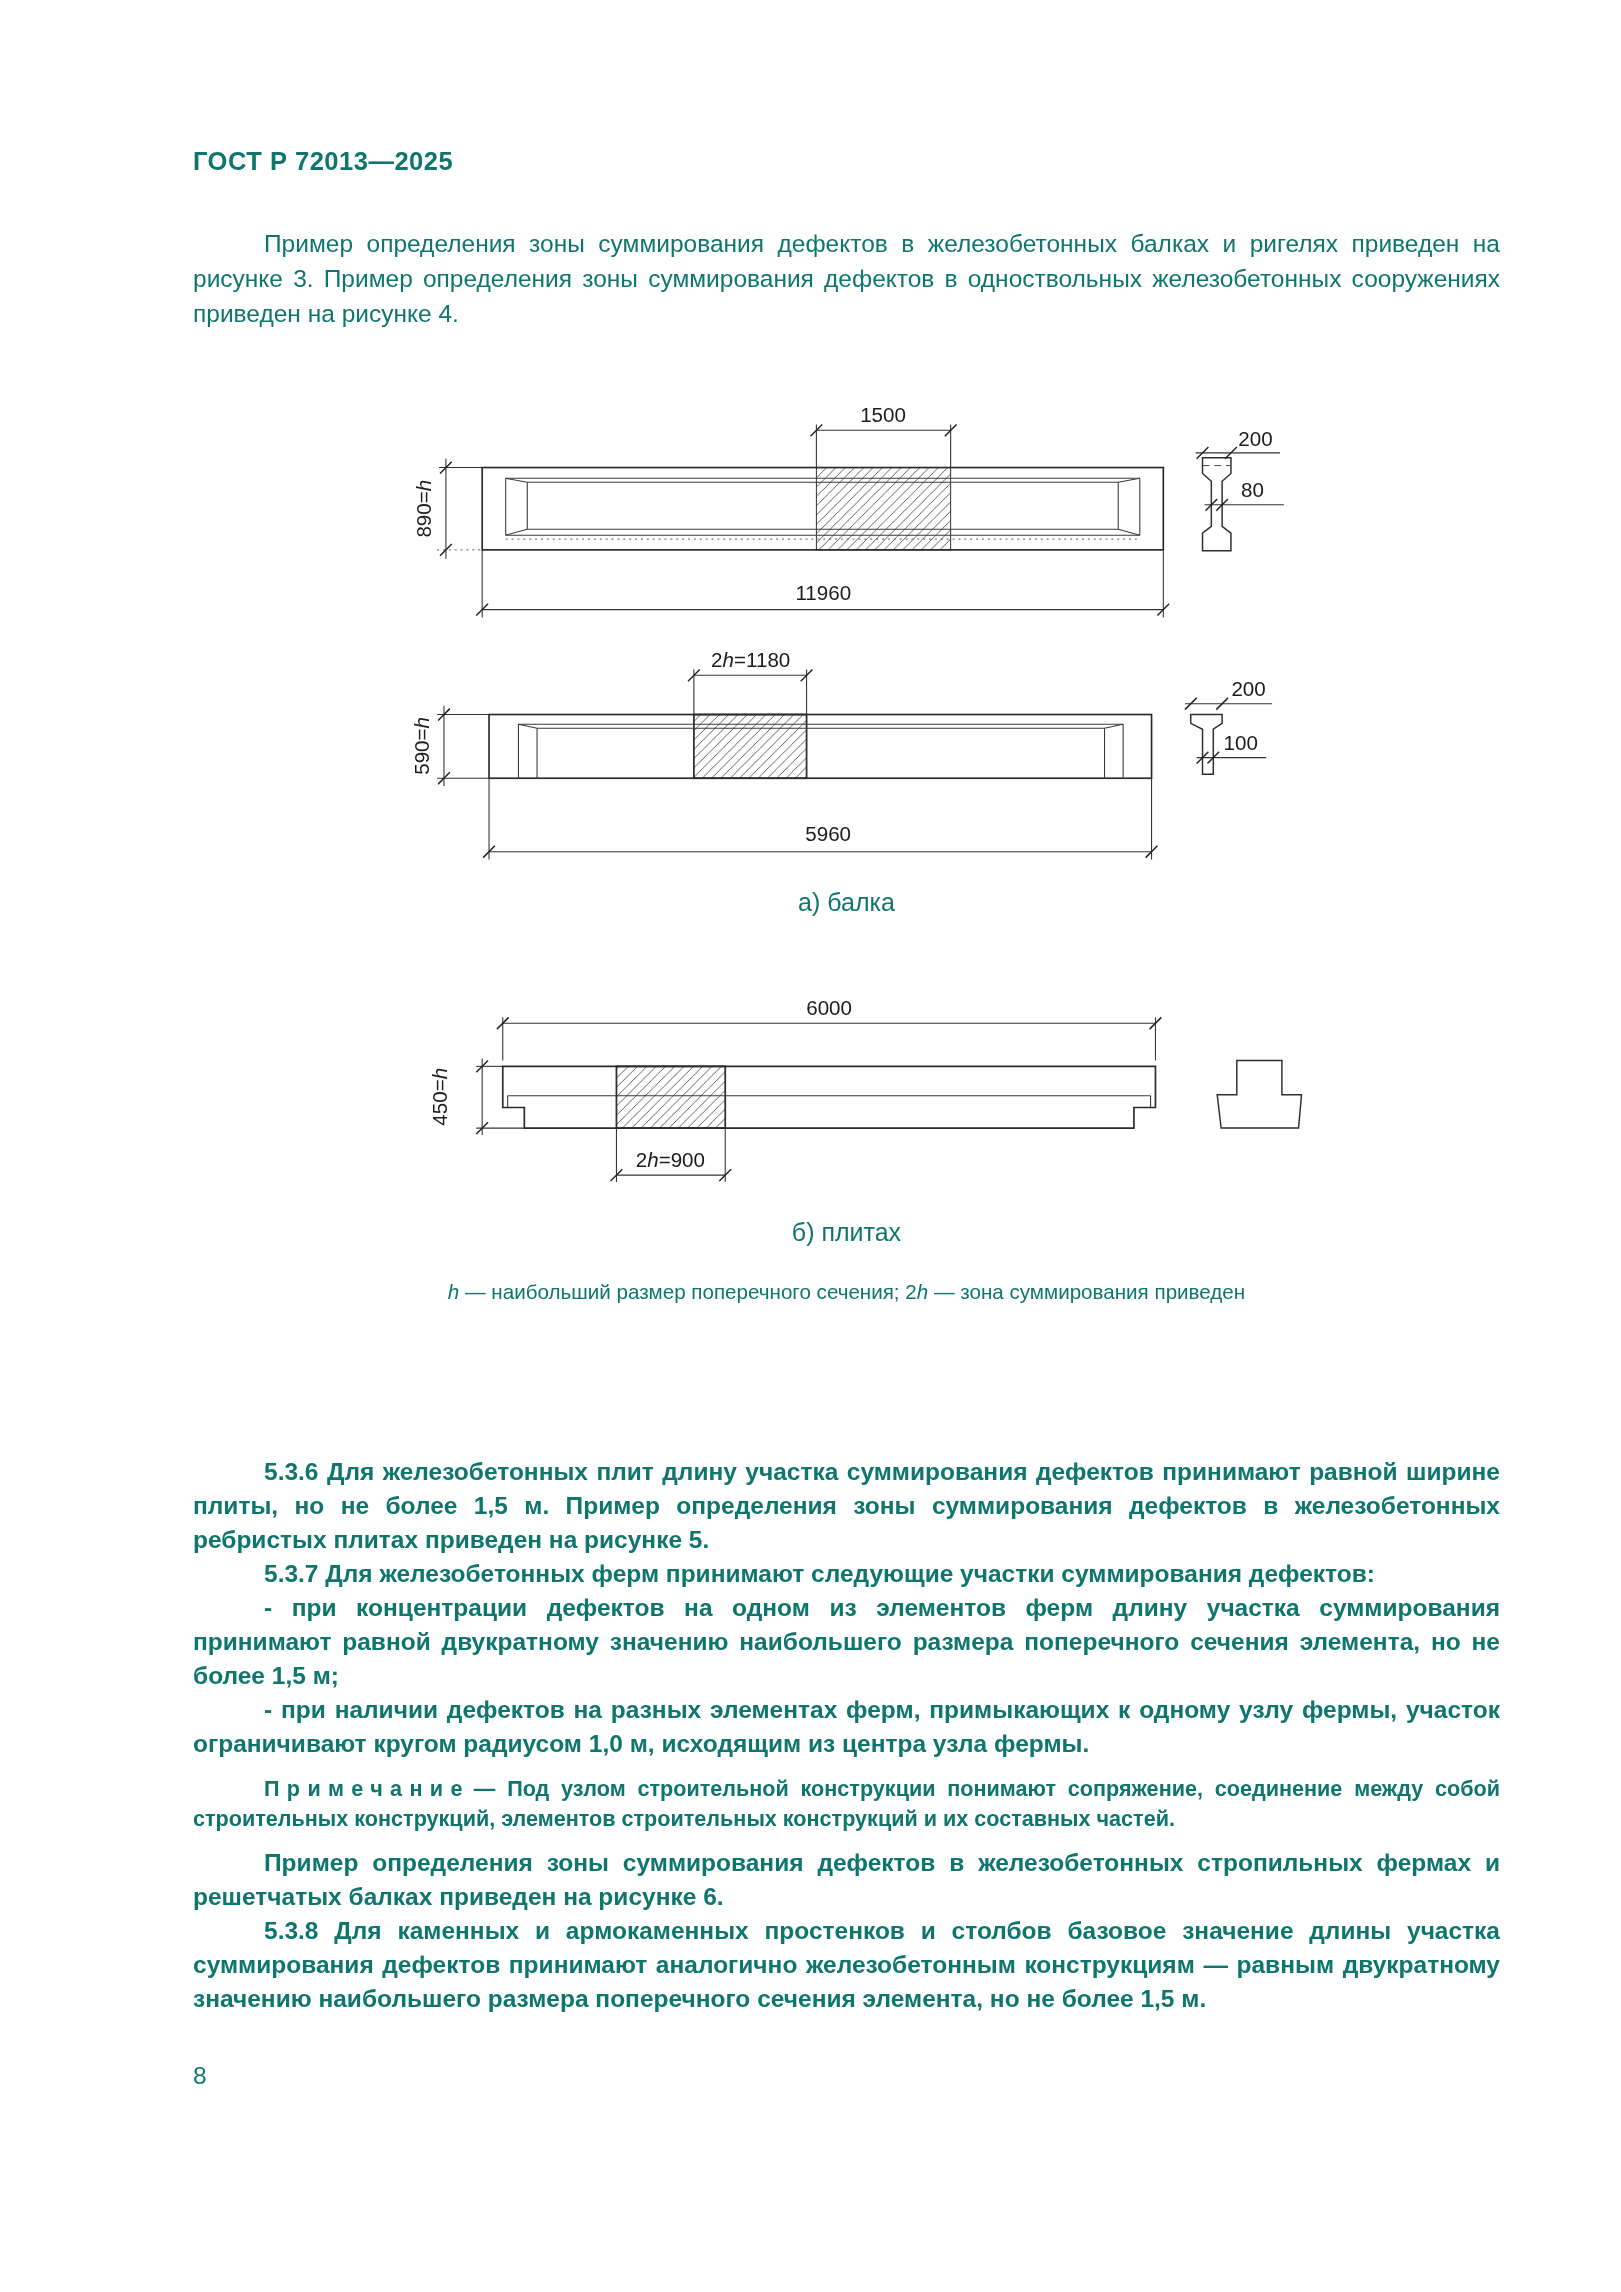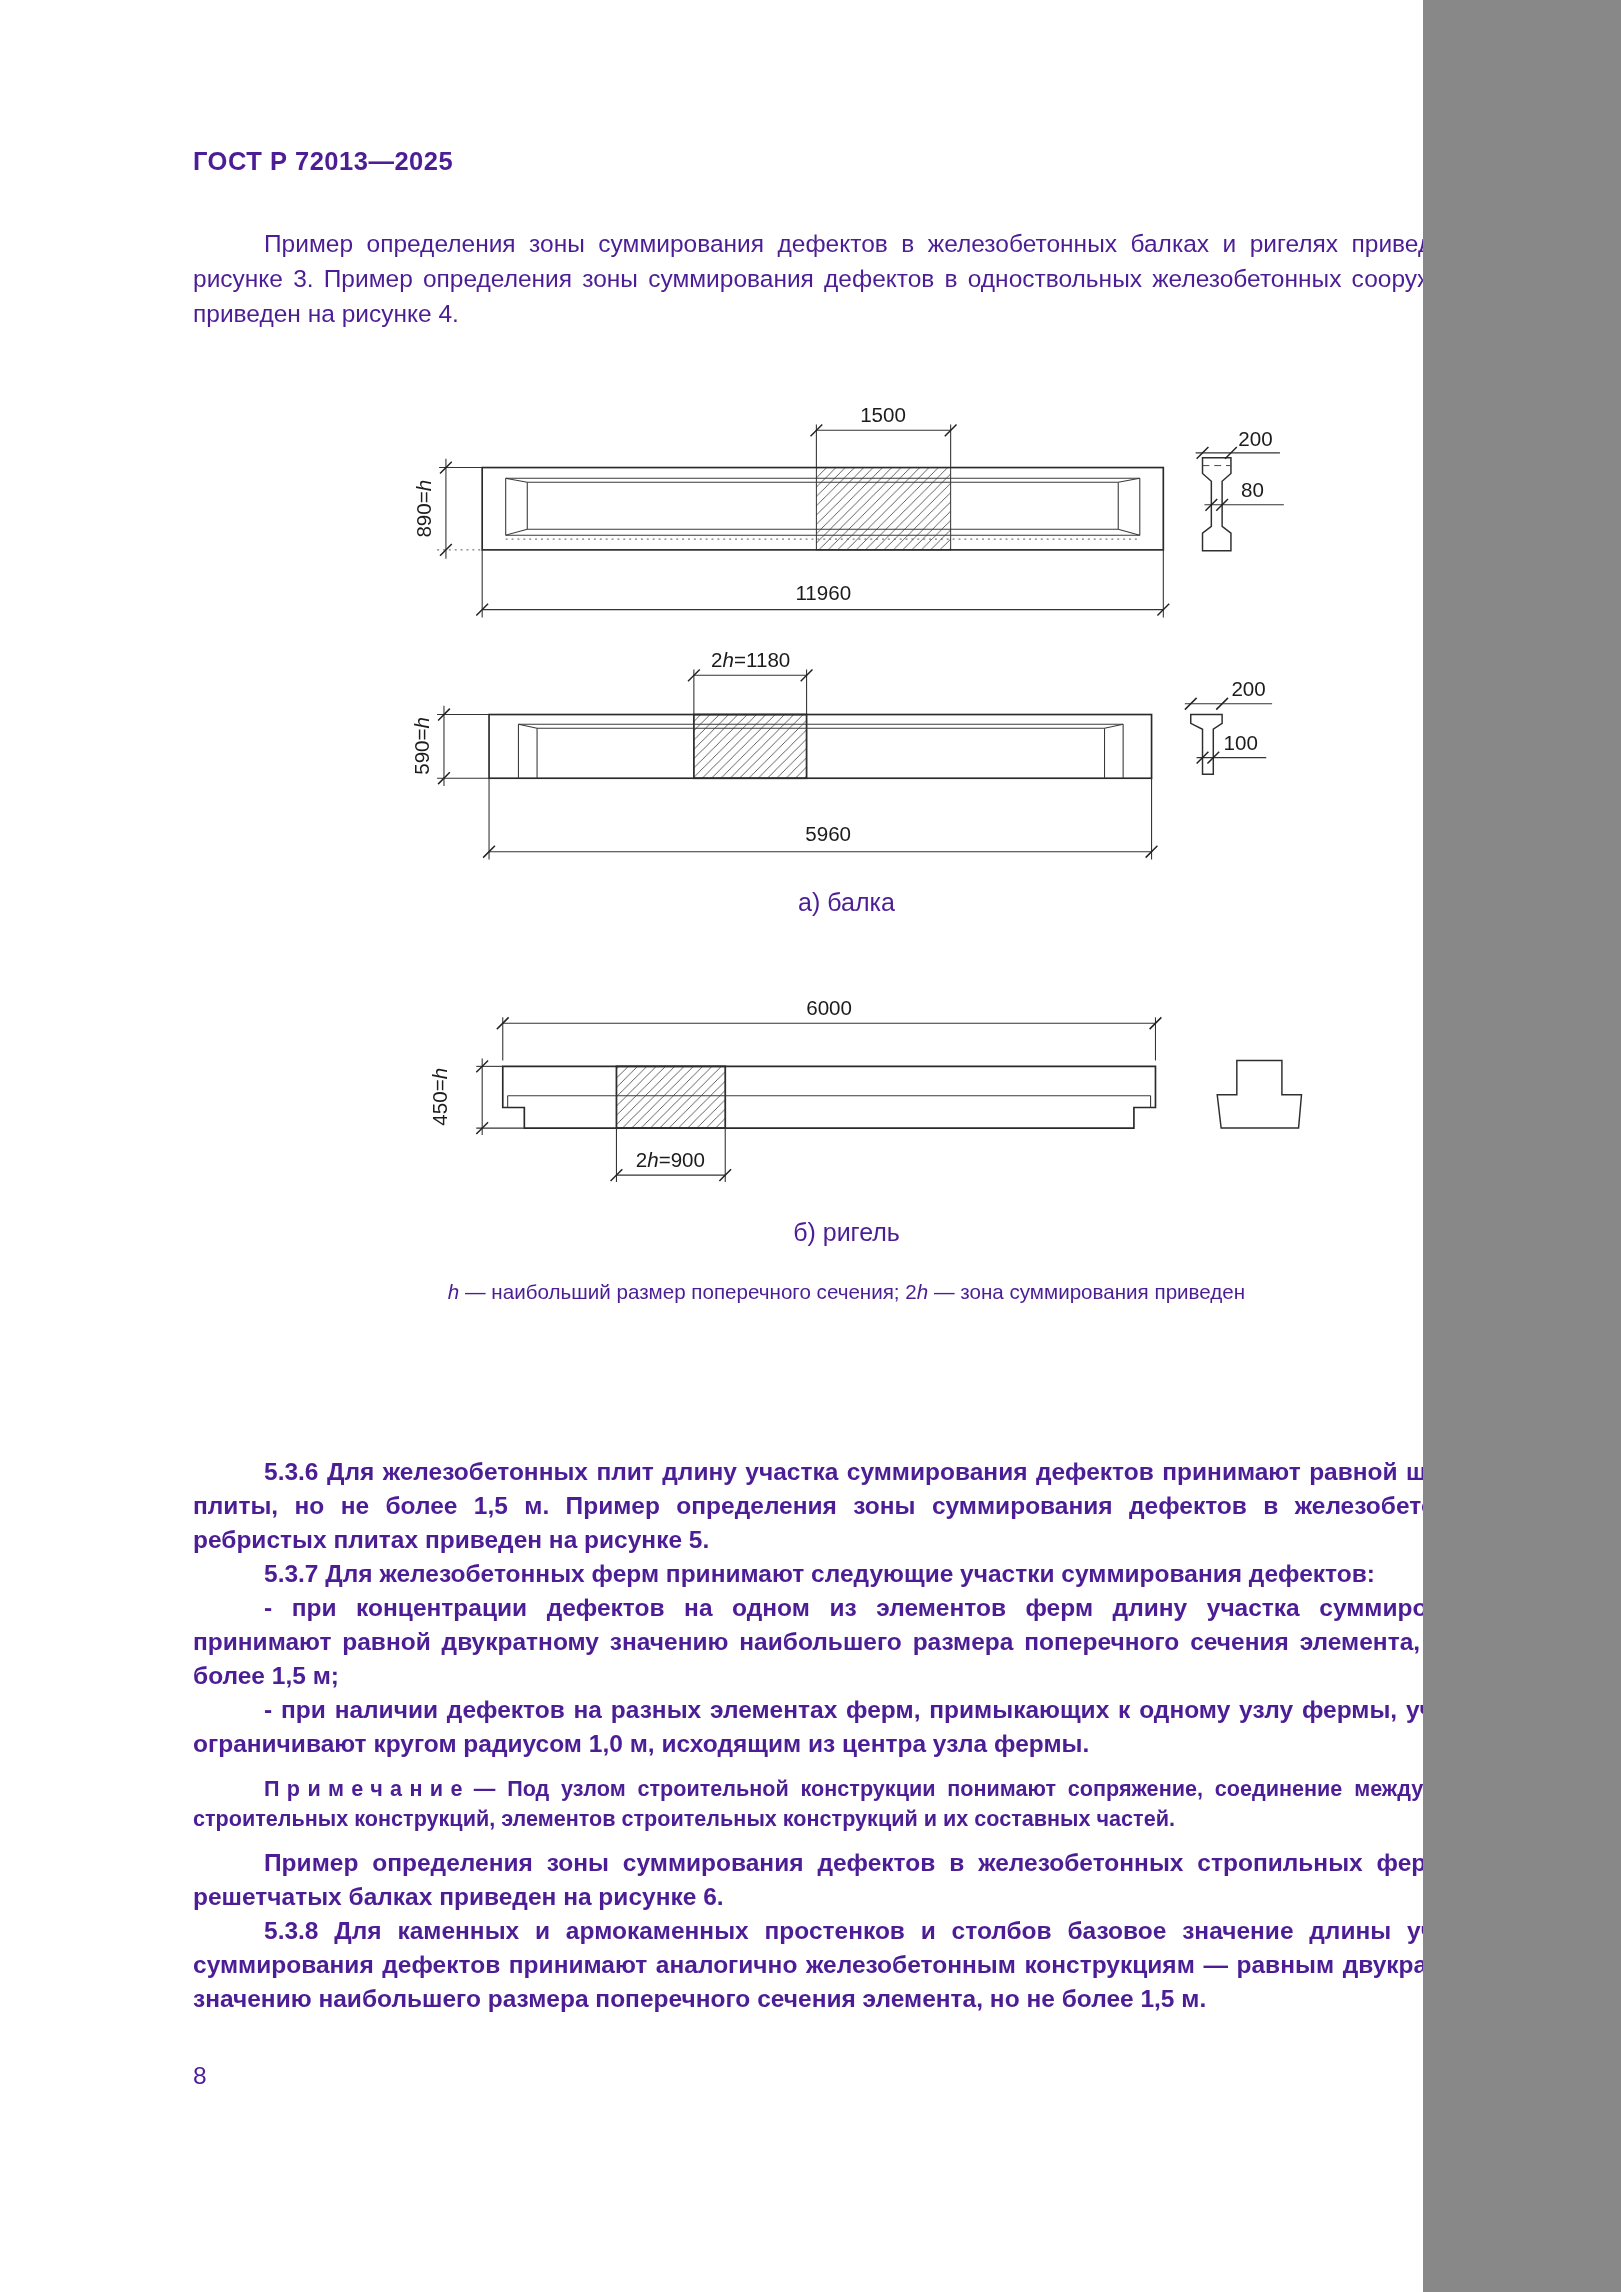--- a/index.html
+++ b/index.html
@@ -1,21 +1,21 @@
 <!DOCTYPE html>
 <html lang="ru"><head>
 <meta charset="utf-8">
 <style>
   html,body{margin:0;padding:0;background:#888;}
   .page{
     position:relative;
-    width:1423px;height:2293px;
+    width:1621px;height:2293px;
     background:#ffffff;
     font-family:"Liberation Sans",sans-serif;
-    color:#4c1d95;
+    color:#0f766e;
     overflow:hidden;
   }
   .abs{position:absolute;}
   .doc-header{
     left:193px;top:147px;width:784px;
     font-size:25.5px;font-weight:bold;letter-spacing:0.5px;
   }
   .body-text{
     left:193px;width:1307px;
     font-size:24.5px;line-height:35px;
@@ -193,21 +193,21 @@
       <line class="dim" x1="629" y1="1199" x2="740" y2="1199"></line>
       <line class="tick" x1="623" y1="1205" x2="635" y2="1193"></line>
       <line class="tick" x1="734" y1="1205" x2="746" y2="1193"></line>
       <text x="684" y="1191" text-anchor="middle"><tspan>2</tspan><tspan font-style="italic">h</tspan><tspan>=900</tspan></text>
 
       <path class="section" d="M1262,1082 L1308,1082 L1308,1117 L1328,1117 L1325,1151 L1246,1151 L1242,1117 L1262,1117 Z"></path>
     </g>
   </svg>
 
   <div class="abs fig-caption" style="top:888px;">а) балка</div>
-  <div class="abs fig-caption" style="top:1218px;">б) ригель</div>
+  <div class="abs fig-caption" style="top:1218px;">б) плитах</div>
 
   <div class="abs fig-legend" style="top:1280px;"><span class="em">h</span><span> — наибольший размер поперечного сечения; 2</span><span class="em">h</span><span> — зона суммирования приведен</span></div>
 
 
   <div class="abs body-text" id="text-block-2">
     <p>5.3.6 Для железобетонных плит длину участка суммирования дефектов принимают равной ширине плиты, но не более 1,5 м. Пример определения зоны суммирования дефектов в железобетонных ребристых плитах приведен на рисунке 5.</p>
     <p>5.3.7 Для железобетонных ферм принимают следующие участки суммирования дефектов:</p>
     <p>- при концентрации дефектов на одном из элементов ферм длину участка суммирования принимают равной двукратному значению наибольшего размера поперечного сечения элемента, но не более 1,5 м;</p>
     <p>- при наличии дефектов на разных элементах ферм, примыкающих к одному узлу фермы, участок ограничивают кругом радиусом 1,0 м, исходящим из центра узла фермы.</p>
     <p class="note-para"><span class="note-label">Примечание</span><span>— Под узлом строительной конструкции понимают сопряжение, соединение между собой строительных конструкций, элементов строительных конструкций и их составных частей.</span></p>

